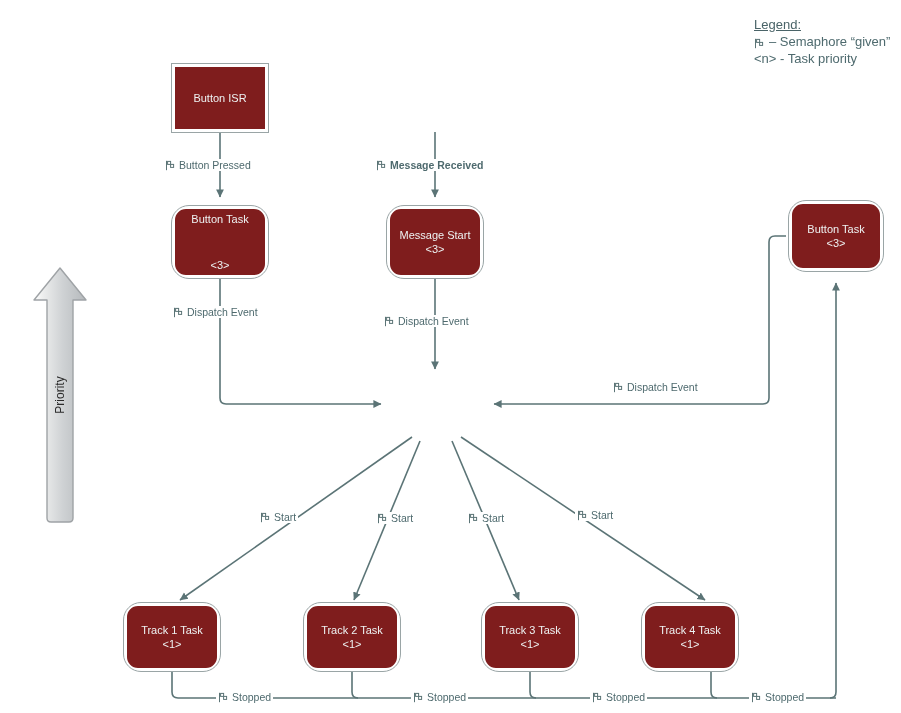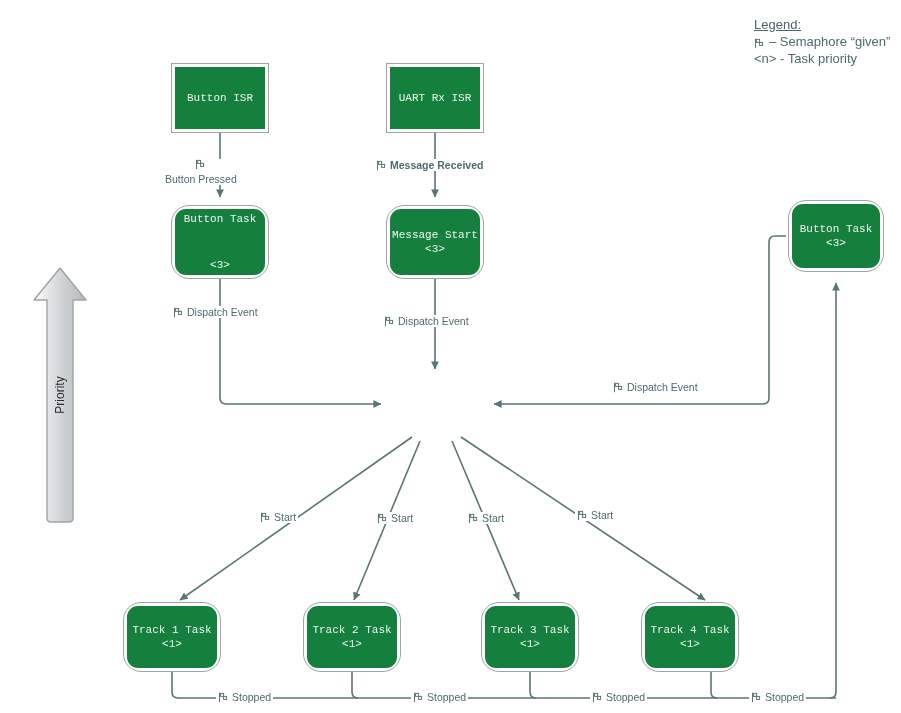--- a/index.html
+++ b/index.html
@@ -2,25 +2,25 @@
 <html><head>
 <meta charset="utf-8">
 <style>
   html,body{margin:0;padding:0;background:#ffffff;}
   body{width:901px;height:713px;position:relative;overflow:hidden;
        font-family:"Liberation Sans","DejaVu Sans",sans-serif;}
   #canvas{position:absolute;left:0;top:0;width:901px;height:713px;}
   .svg-layer{position:absolute;left:0;top:0;width:901px;height:713px;}
 
   
-  .node{position:absolute;box-sizing:border-box;background:#15803d;
+  .node{position:absolute;box-sizing:border-box;background:#7f1d1d;
         border:3px solid #ffffff;outline:1px solid #9aa5a6;
         box-shadow:0 0 0 0 rgba(0,0,0,0);
         display:flex;flex-direction:column;align-items:center;justify-content:center;
-        color:#eef2f2;font-size:11px;line-height:14px;text-align:left;font-family:Liberation Mono, monospace;}
+        color:#eef2f2;font-size:11px;line-height:14px;text-align:left;}
   .node.isr{border-radius:0;}
   .node.task{border-radius:14px;outline:none;}
   .node.task::before{content:"";position:absolute;left:-4px;top:-4px;right:-4px;bottom:-4px;
         border:1px solid #9aa5a6;border-radius:18px;pointer-events:none;}
   .node .prio{font-size:11px;}
 
   
   .elabel{position:absolute;font-size:10.5px;color:#4e6a6e;white-space:nowrap;
           background:#ffffff;padding:0 2px;display:flex;align-items:center;gap:3px;}
   .elabel .sem{display:inline-block;width:11px;height:11px;flex:0 0 11px;}
@@ -83,23 +83,20 @@
 
     <g>
       <path d="M60,268 L86,300 L73,300 L73,518 Q73,522 69,522 L51,522 Q47,522 47,518 L47,300 L34,300 z" fill="url(#pgrad)" stroke="#9fa3a6" stroke-width="1.4" stroke-linejoin="round"></path>
     </g>
   </svg>
 
   <div class="node isr" style="left:172px;top:64px;width:96px;height:68px;">
     <div>Button ISR</div>
   </div>
 
-  <div class="node isr" style="left:387px;top:64px;width:96px;height:68px;">
-    <div>UART Rx ISR</div>
-  </div>
 
   <div class="node task" style="left:172px;top:206px;width:96px;height:72px;gap:32px;">
     <div>Button Task</div>
     <div class="prio">&lt;3&gt;</div>
   </div>
 
   <div class="node task" style="left:387px;top:206px;width:96px;height:72px;">
     <div>Message Start</div>
     <div class="prio">&lt;3&gt;</div>
   </div>
@@ -123,21 +120,21 @@
   <div class="node task" style="left:482px;top:603px;width:96px;height:68px;">
     <div>Track 3 Task</div>
     <div class="prio">&lt;1&gt;</div>
   </div>
 
   <div class="node task" style="left:642px;top:603px;width:96px;height:68px;">
     <div>Track 4 Task</div>
     <div class="prio">&lt;1&gt;</div>
   </div>
 
-  <div class="elabel" style="left:163px;top:159px;flex-direction:column;">
+  <div class="elabel" style="left:163px;top:159px;">
     <span class="sem">
       <svg viewBox="0 0 11 11" width="11" height="11">
           <g fill="none" stroke="#5b7476" stroke-width="1">
             <path d="M1.5,0.8 L1.5,10.2"></path>
             <rect x="2.6" y="1.4" width="3" height="3"></rect>
             <rect x="5.6" y="4.4" width="3" height="3"></rect>
           </g>
         </svg>
     </span>
     <span>Button Pressed</span>

